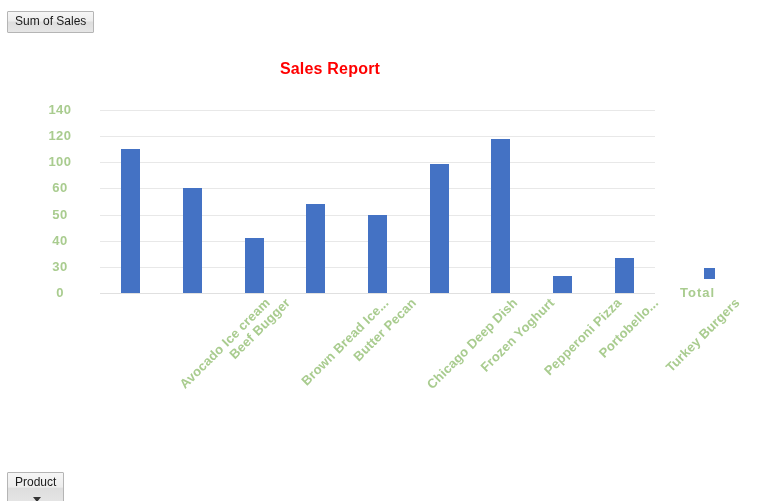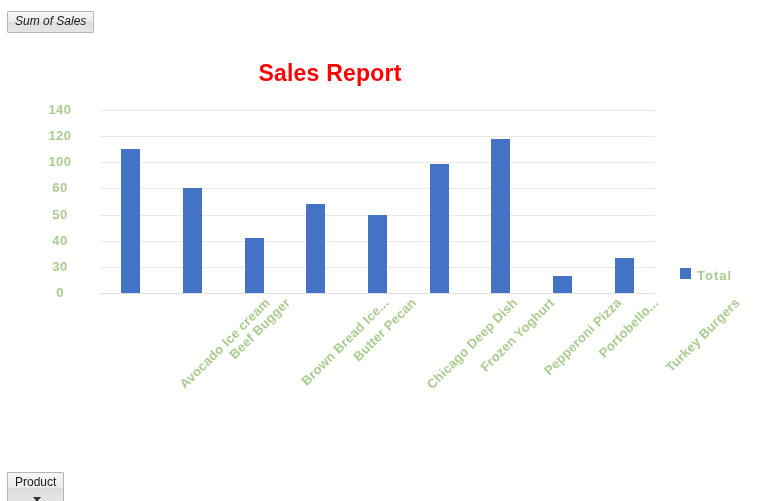--- a/index.html
+++ b/index.html
@@ -27,21 +27,20 @@
     border: 1px solid #b5b5b5;
     border-radius: 1px;
     padding: 2px 7px 3px 7px;
     line-height: 15px;
     white-space: nowrap;
     box-shadow: 0 0 0 0 rgba(0,0,0,0);
   }
   #measure-btn {
     left: 7px;
     top: 11px;
-    font-style: italic;
   }
   #product-btn {
     left: 7px;
     top: 472px;
     flex-direction: column;
   }
   .caret {
     display: inline-block;
     width: 0;
     height: 0;
@@ -61,21 +60,21 @@
     width: 769px;
     height: 420px;
   }
 
   #chart-title {
     position: absolute;
     left: 0;
     top: 20px;
     width: 660px;
     text-align: center;
-    font-size: 23px;
+    font-size: 16px;
     font-weight: bold;
     color: #ff0000;
     letter-spacing: 0.2px;
   }
 
   
   #plot {
     position: absolute;
     left: 100px;
     top: 70px;
@@ -140,22 +139,23 @@
     text-align: right;
     letter-spacing: 0.2px;
   }
 
   
   #legend {
     position: absolute;
     left: 680px;
     top: 228px;
     display: flex;
-    align-items: flex-start;
+    align-items: flex-end;
     gap: 6px;
+    flex-direction: column;
   }
   #legend .swatch {
     width: 11px;
     height: 11px;
     background: #4472c4;
   }
   #legend .legend-label {
     font-size: 13px;
     font-weight: bold;
     color: #a9cc8f;

